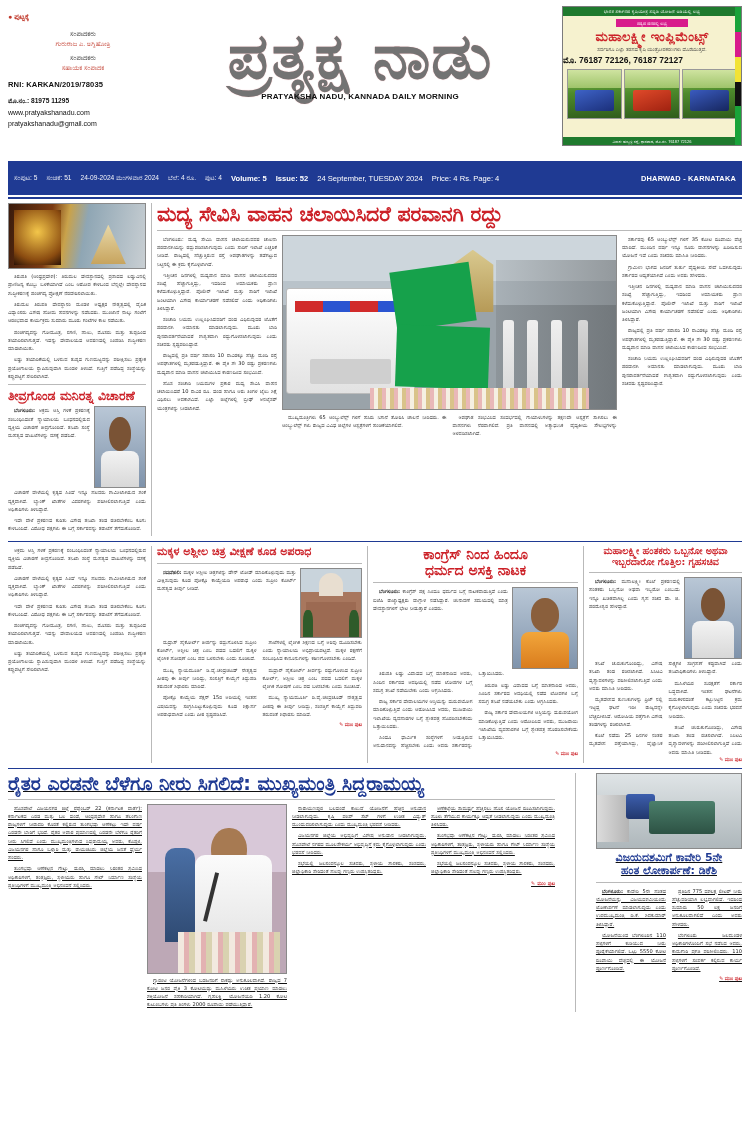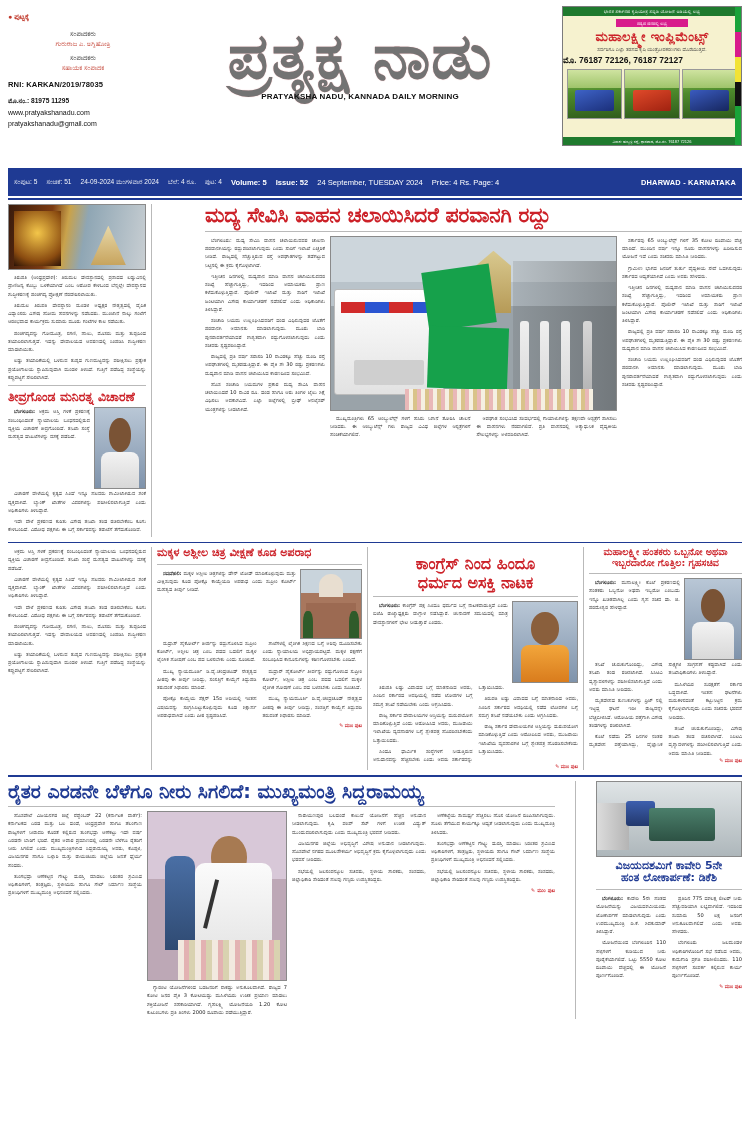--- a/index.html
+++ b/index.html
@@ -44,32 +44,32 @@
   .ad-img .sky{position:absolute;left:0;right:0;top:0;height:38%;background:linear-gradient(#cfe3a0,#9fc46b);}
   .ad-img .mach{position:absolute;left:14%;right:14%;bottom:14%;height:44%;border-radius:2px;}
   .m1{background:linear-gradient(160deg,#3e63c7,#1b2f7a);}
   .m2{background:linear-gradient(160deg,#e04a2a,#a02210);}
   .m3{background:linear-gradient(160deg,#3a5bbf,#16265e);}
   .ad-foot{position:absolute;left:0;right:0;bottom:0;background:#1f7a2e;color:#fff;font-size:4px;text-align:center;padding:1.5px 0;}
   .ad-strip{position:absolute;right:0;top:0;width:6px;height:100%;
      background:linear-gradient(#19a33a 0 18%,#d81b8c 18% 36%,#f2e235 36% 54%,#111 54% 72%,#19a33a 72% 100%);}
 
   
-  .infobar{background:#1f3a93;color:#fff;height:28px;display:flex;align-items:center;
-           font-size:7.6px;padding:0 6px;box-sizing:border-box;margin-top:12px;white-space:nowrap;}
+  .infobar{background:#1f3a93;color:#fff;height:34px;display:flex;align-items:center;
+           font-size:7.6px;padding:0 6px;box-sizing:border-box;margin-top:5px;white-space:nowrap;}
   .infobar .kn{font-size:6.6px;opacity:.95;}
   .infobar .sp{display:inline-block;width:9px;}
   .infobar b{font-weight:bold;}
   .infobar .right{margin-left:auto;font-weight:bold;font-size:7.4px;letter-spacing:.2px;}
   .rule{height:2px;background:#1f3a93;margin-top:2px;}
 
   
   .content{display:flex;gap:5px;margin-top:4px;}
   .col-left{width:138px;}
-  .col-mid{flex:1;margin-left:48px;}
+  .col-mid{flex:1;}
   .vdiv{width:1px;background:#b9b9b9;}
 
   .lede-head{
     color:#cc2128;font-weight:bold;font-size:20.5px;line-height:1.12;
     font-family:"DejaVu Sans",sans-serif;letter-spacing:-.2px;white-space:nowrap;
   }
   .sec-head-red{color:#cc2128;font-weight:bold;font-size:12.5px;line-height:1.15;font-family:"DejaVu Sans",sans-serif;}
   .sec-head-blue{color:#1f3a93;font-weight:bold;font-size:12.5px;line-height:1.15;font-family:"DejaVu Sans",sans-serif;}
   .sec-head-big-blue{color:#1f3a93;font-weight:bold;font-size:19px;line-height:1.12;
         font-family:"DejaVu Sans",sans-serif;white-space:nowrap;}
@@ -331,21 +331,21 @@
         <p>ಶಾಲೆಗಳಲ್ಲಿ ಲೈಂಗಿಕ ಶಿಕ್ಷಣದ ಬಗ್ಗೆ ಅರಿವು ಮೂಡಿಸಬೇಕು ಎಂದು ನ್ಯಾಯಾಲಯ ಅಭಿಪ್ರಾಯಪಟ್ಟಿದೆ. ಮಕ್ಕಳ ರಕ್ಷಣೆಗೆ ಸಂಬಂಧಿಸಿದ ಕಾನೂನುಗಳನ್ನು ಕಠಿಣಗೊಳಿಸಬೇಕು ಎಂದಿದೆ.</p>
         <p>ಮದ್ರಾಸ್ ಹೈಕೋರ್ಟ್ ತೀರ್ಪನ್ನು ರದ್ದುಗೊಳಿಸಿದ ಸುಪ್ರೀಂ ಕೋರ್ಟ್, ಅಶ್ಲೀಲ ಚಿತ್ರ ಎಂಬ ಪದದ ಬದಲಿಗೆ ಮಕ್ಕಳ ಲೈಂಗಿಕ ಶೋಷಣೆ ಎಂಬ ಪದ ಬಳಸಬೇಕು ಎಂದು ಸೂಚಿಸಿದೆ.</p>
         <p>ಮುಖ್ಯ ನ್ಯಾಯಮೂರ್ತಿ ಡಿ.ವೈ.ಚಂದ್ರಚೂಡ್ ನೇತೃತ್ವದ ಪೀಠವು ಈ ತೀರ್ಪು ನೀಡಿದ್ದು, ಸಂಸತ್ತಿಗೆ ಕಾಯ್ದೆಗೆ ತಿದ್ದುಪಡಿ ತರುವಂತೆ ಶಿಫಾರಸು ಮಾಡಿದೆ.</p>
       </div>
       <div class="more" style="text-align:right;">✎ ಮುಂ ಪುಟ</div>
     </div>
 
     <div class="vdiv"></div>
 
     <div style="width:205px;">
-      <div class="sec-head-red" style="text-align:center;font-size:16px;margin-top:8px;">
+      <div class="sec-head-red" style="text-align:center;font-size:14px;">
         <div>ಕಾಂಗ್ರೆಸ್ ನಿಂದ ಹಿಂದೂ</div>
         <div>ಧರ್ಮದ ಅಸಕ್ತಿ ನಾಟಕ</div>
       </div>
       <div class="hr-grey"></div>
       <div style="display:flex;gap:4px;">
         <div class="kn-body" style="flex:1;">
           <p><span class="dateline">ಬೆಂಗಳೂರು:</span> <span>ಕಾಂಗ್ರೆಸ್ ಪಕ್ಷ ಹಿಂದೂ ಧರ್ಮದ ಬಗ್ಗೆ ನಾಟಕವಾಡುತ್ತಿದೆ ಎಂದು ಬಿಜೆಪಿ ರಾಜ್ಯಾಧ್ಯಕ್ಷರು ವಾಗ್ದಾಳಿ ನಡೆಸಿದ್ದಾರೆ. ಚುನಾವಣೆ ಸಮಯದಲ್ಲಿ ಮಾತ್ರ ದೇವಸ್ಥಾನಗಳಿಗೆ ಭೇಟಿ ನೀಡುತ್ತಾರೆ ಎಂದರು.</span></p>
         </div>
         <div class="photo ph-person" style="width:66px;">
           <div class="head"></div>
@@ -385,21 +385,21 @@
         <p>ಕೊಲೆ ನಡೆದು 25 ದಿನಗಳ ನಂತರ ಮೃತದೇಹ ಪತ್ತೆಯಾಗಿದ್ದು, ವೈಜ್ಞಾನಿಕ ಸಾಕ್ಷ್ಯಗಳ ಸಂಗ್ರಹಣೆ ಕಷ್ಟವಾಗಿದೆ ಎಂದು ತನಿಖಾಧಿಕಾರಿಗಳು ತಿಳಿಸಿದ್ದಾರೆ.</p>
         <p>ಮಹಿಳೆಯರ ಸುರಕ್ಷತೆಗೆ ಸರ್ಕಾರ ಬದ್ಧವಾಗಿದೆ. ಇಂತಹ ಘಟನೆಗಳು ಮರುಕಳಿಸದಂತೆ ಕಟ್ಟುನಿಟ್ಟಿನ ಕ್ರಮ ಕೈಗೊಳ್ಳಲಾಗುವುದು ಎಂದು ಸಚಿವರು ಭರವಸೆ ನೀಡಿದರು.</p>
         <p>ತನಿಖೆ ಚುರುಕುಗೊಂಡಿದ್ದು, ವಿಶೇಷ ತನಿಖಾ ತಂಡ ರಚಿಸಲಾಗಿದೆ. ಸಿಸಿಟಿವಿ ದೃಶ್ಯಾವಳಿಗಳನ್ನು ಪರಿಶೀಲಿಸಲಾಗುತ್ತಿದೆ ಎಂದು ಅವರು ಮಾಹಿತಿ ನೀಡಿದರು.</p>
       </div>
       <div class="more" style="text-align:right;">✎ ಮುಂ ಪುಟ</div>
     </div>
   </div>
 
   <div class="hr-blue"></div>
 
-  <div style="display:flex;gap:20px;">
+  <div style="display:flex;gap:20px;text-decoration:underline;">
 
     <div style="flex:1;">
       <div class="sec-head-big-blue">ರೈತರ ಎರಡನೇ ಬೆಳೆಗೂ ನೀರು ಸಿಗಲಿದೆ: ಮುಖ್ಯಮಂತ್ರಿ ಸಿದ್ದರಾಮಯ್ಯ</div>
       <div class="hr-grey"></div>
 
       <div style="display:flex;gap:5px;margin-top:2px;">
 
         <div class="kn-body" style="width:134px;">
           <p>ಹೊಸಪೇಟೆ ವಿಜಯನಗರ ಜಿಲ್ಲೆ ಸೆಪ್ಟೆಂಬರ್ 22 (ಕರ್ನಾಟಕ ವಾರ್ತೆ): ಕರ್ನಾಟಕದ ಎರಡ ಮತ್ತು ಬಲ ದಂಡೆ, ಆಂಧ್ರಪ್ರದೇಶ ಹಾಗೂ ತೆಲಂಗಾಣ ರಾಜ್ಯಗಳಿಗೆ ನೀರಾವರಿ ಕೊರತೆ ಕಲ್ಲಿರುವ ತುಂಗಭದ್ರಾ ಆಣೆಕಟ್ಟು ಇದೇ ವರ್ಷ ಎರಡನೇ ಬಾರಿಗೆ ಭರಿದೆ. ರೈತರ ಅಪಾರ ಪ್ರಮಾಣದಲ್ಲಿ ಎರಡನೇ ಬೆಳೆಗೂ ರೈತರಿಗೆ ನೀರು ಸಿಗಲಿದೆ ಎಂದು ಮುಖ್ಯಮಂತ್ರಿಗಳಾದ ಸಿದ್ದರಾಮಯ್ಯ ಅವರು, ಕೊಪ್ಪಳ, ವಿಜಯನಗರ ಹಾಗೂ ಬಳ್ಳಾರಿ ಮತ್ತು ರಾಯಚೂರು ಜಿಲ್ಲೆಯ ಜನತೆ ಧೈರ್ಯ ಹಂದರು.</p>
           <p>ತುಂಗಭದ್ರಾ ಆಣೆಕಟ್ಟಿನ ಗೇಟ್ನ್ನು ದುರಸ್ತಿ ಮಾಡಲು ನಿರಂತರ ಶ್ರಮಿಸಿದ ಅಧಿಕಾರಿಗಳಿಗೆ, ತಂತ್ರಜ್ಞರು, ಸ್ಥಳೀಯರು ಹಾಗೂ ಗೇಟ್ ನಿರ್ಮಾಣ ಸಂಸ್ಥೆಯ ಪ್ರತಿನಿಧಿಗಳಿಗೆ ಮುಖ್ಯಮಂತ್ರಿ ಅಭಿನಂದನೆ ಸಲ್ಲಿಸಿದರು.</p>

